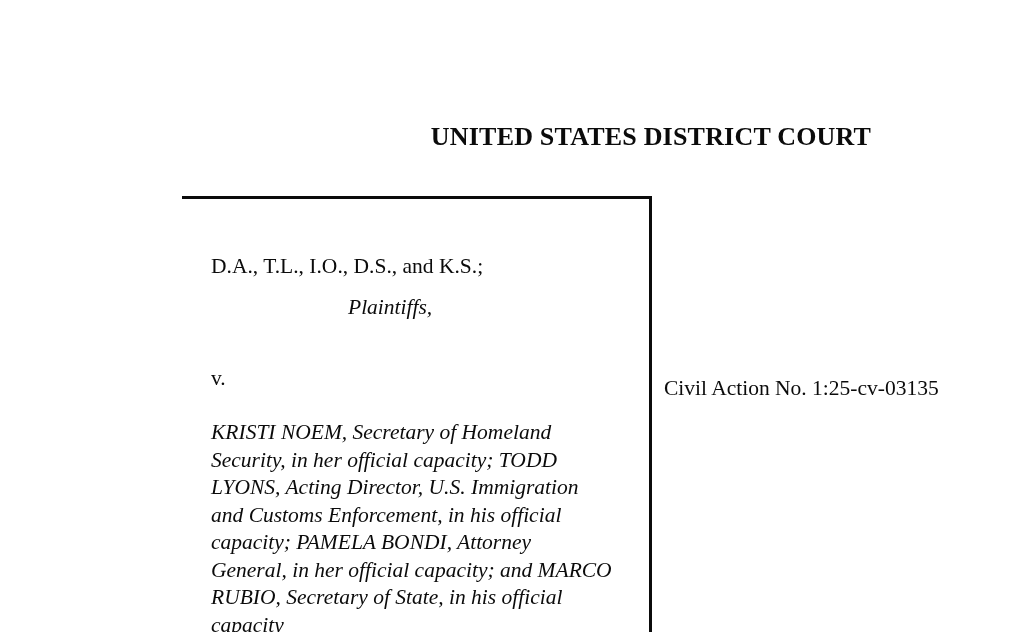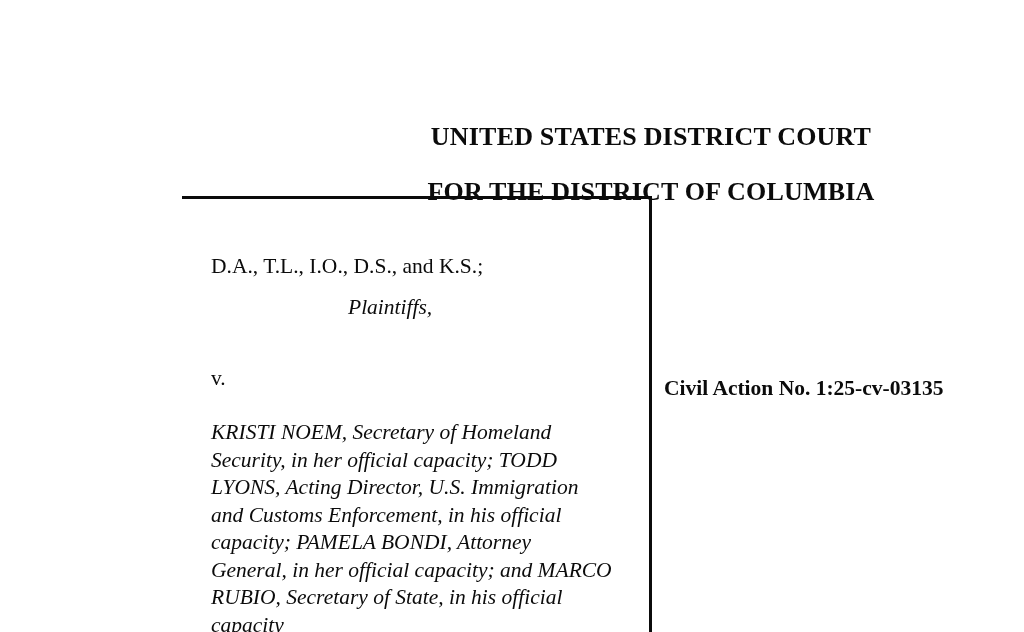--- a/index.html
+++ b/index.html
@@ -51,31 +51,29 @@
   .versus-label     { top: 146px; left: 9px; }
   .defendants-names { top: 200px; left: 9px; width: 458px; white-space: pre-line; font-style: italic; }
   .defendants-label { top: 421px; left: 146px; }
   .case-number {
     position: absolute;
     left: 588px;
     top: 299px;
     font-size: 21.5px;
     line-height: 27.5px;
     white-space: nowrap;
-    font-weight: bold;
   }
 </style>
 </head>
 <body>
 
 <div class="page">
 
   <div class="court-header">
     <div>UNITED STATES DISTRICT COURT</div>
-    <div>FOR THE DISTRICT OF COLUMBIA</div>
   </div>
 
   <div class="caption-box">
 
     <div class="abs body-text plaintiffs-names">D.A., T.L., I.O., D.S., and K.S.;</div>
 
     <div class="abs party-label plaintiffs-label">Plaintiffs,</div>
 
     <div class="abs body-text versus-label">v.</div>
 

